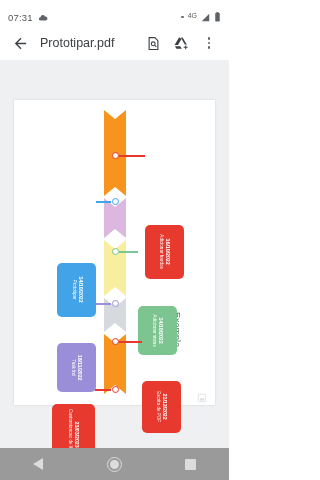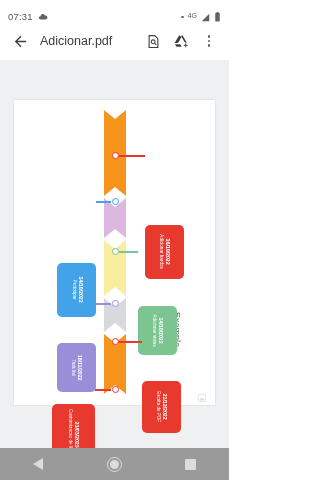--- a/index.html
+++ b/index.html
@@ -6,22 +6,22 @@
   html, body {
     width: 229px; height: 480px;
     font-family: "Liberation Sans", sans-serif;
     background: #ffffff;
     overflow: hidden;
   }
   .screen { position: relative; width: 229px; height: 480px; background: #ffffff; }
 
   
   .statusbar {
-    height: 22px; display: flex; align-items: flex-end;
-    padding: 0 8px; background: #ffffff; color: #4a4a4a;
+    height: 22px; display: flex; align-items: flex-start;
+    padding: 12px 8px; background: #ffffff; color: #4a4a4a;
   }
   .sb-time { font-size: 9.5px; letter-spacing: .2px; color: #555; }
   .sb-left { display: flex; align-items: center; gap: 5px; flex: 0 0 auto; }
   .sb-spacer { flex: 1 1 auto; }
   .sb-right { display: flex; align-items: center; gap: 4px; }
   .sb-dot { width: 2.5px; height: 2.5px; border-radius: 50%; background: #6b6b6b; display: inline-block; }
   .sb-4g { font-size: 7px; color: #5a5a5a; position: relative; top: -2px; }
   .ico { display: inline-block; line-height: 0; }
 
   
@@ -130,21 +130,21 @@
   </div>
 
   <div class="toolbar">
     <div class="tb-btn">
       <span class="ico">
         <svg width="17" height="17" viewBox="0 0 24 24">
             <path fill="#3c4043" d="M20 11H7.8l5.6-5.6L12 4l-8 8 8 8 1.4-1.4L7.8 13H20z"></path>
           </svg>
       </span>
     </div>
-    <div class="tb-title">Adicionar.pdf</div>
+    <div class="tb-title">Prototipar.pdf</div>
     <div class="tb-btn">
       <span class="ico">
         <svg width="15" height="15" viewBox="0 0 24 24">
           <path fill="none" stroke="#3c4043" stroke-width="1.8" d="M5 2.5h9l5 5v14H5z"></path>
           <circle cx="11.5" cy="12.5" r="3.1" fill="none" stroke="#3c4043" stroke-width="1.7"></circle>
           <path stroke="#3c4043" stroke-width="1.7" d="M13.9 14.9l2.6 2.6"></path>
         </svg>
       </span>
     </div>
     <div class="tb-btn">

